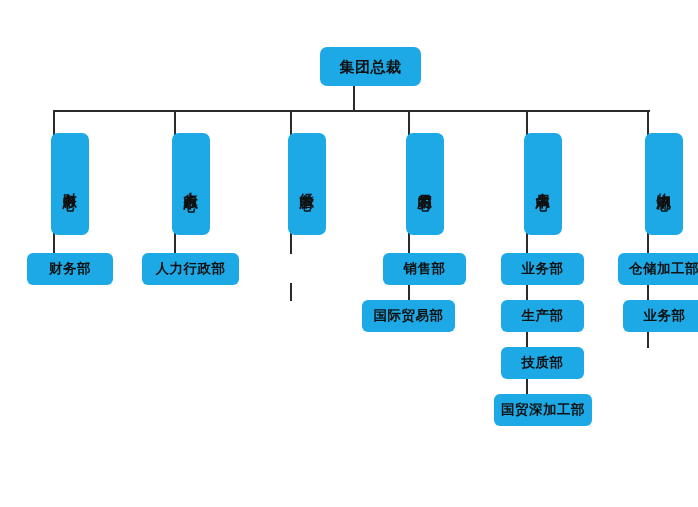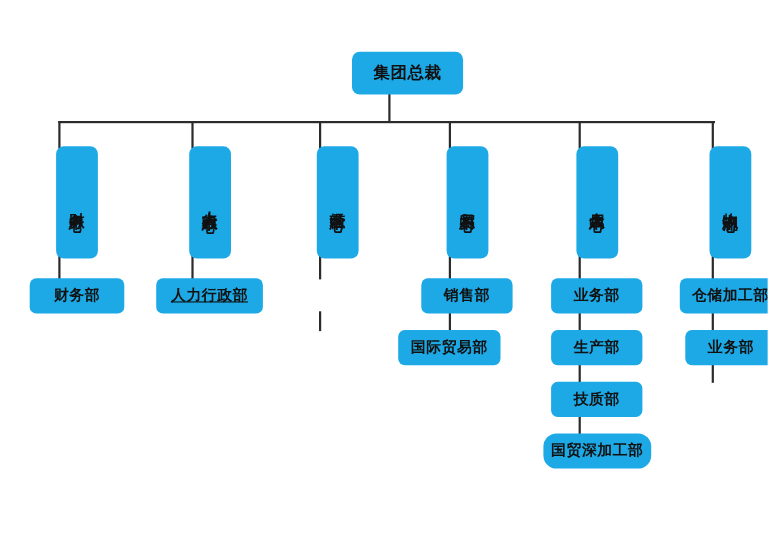--- a/index.html
+++ b/index.html
@@ -130,42 +130,42 @@
     <span class="label">金属中心</span>
   </div>
   <div class="node center" style="left:629px;">
     <span class="label">物流中心</span>
   </div>
 
   <div class="node dept" style="left:11px; top:253px; width:86px;">
     <span class="label">财务部</span>
   </div>
 
-  <div class="node dept" style="left:126px; top:253px; width:97px;text-decoration:underline;">
+  <div class="node dept" style="left:126px; top:253px; width:97px;">
     <span class="label">人力行政部</span>
   </div>
 
 
   <div class="node dept" style="left:367px; top:253px; width:83px;">
     <span class="label">销售部</span>
   </div>
   <div class="node dept" style="left:346px; top:300px; width:93px;">
     <span class="label">国际贸易部</span>
   </div>
 
   <div class="node dept" style="left:485px; top:253px; width:83px;">
     <span class="label">业务部</span>
   </div>
   <div class="node dept" style="left:485px; top:300px; width:83px;">
     <span class="label">生产部</span>
   </div>
   <div class="node dept" style="left:485px; top:347px; width:83px;">
     <span class="label">技质部</span>
   </div>
-  <div class="node dept" style="left:478px; top:394px; width:98px;border-radius:12px;">
+  <div class="node dept" style="left:478px; top:394px; width:98px;">
     <span class="label">国贸深加工部</span>
   </div>
 
   <div class="node dept" style="left:602px; top:253px; width:92px;">
     <span class="label">仓储加工部</span>
   </div>
   <div class="node dept" style="left:607px; top:300px; width:83px;">
     <span class="label">业务部</span>
   </div>
 

